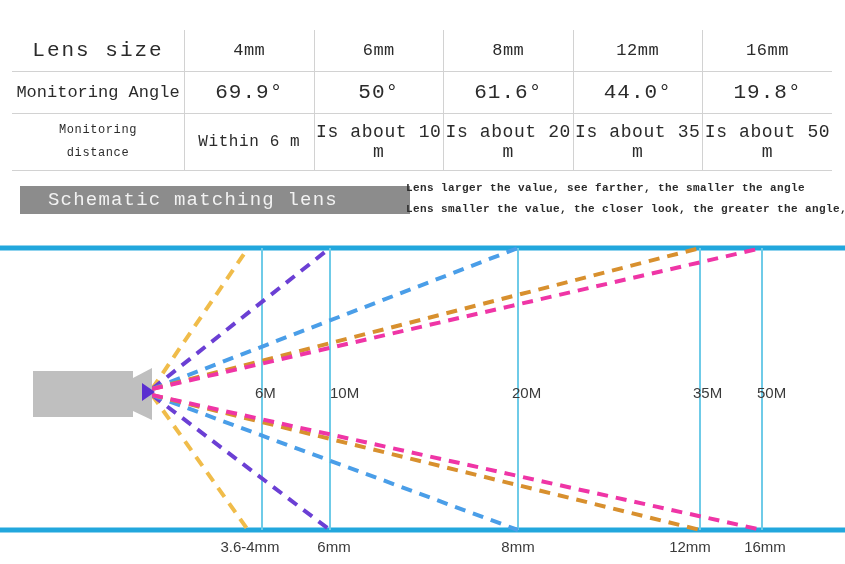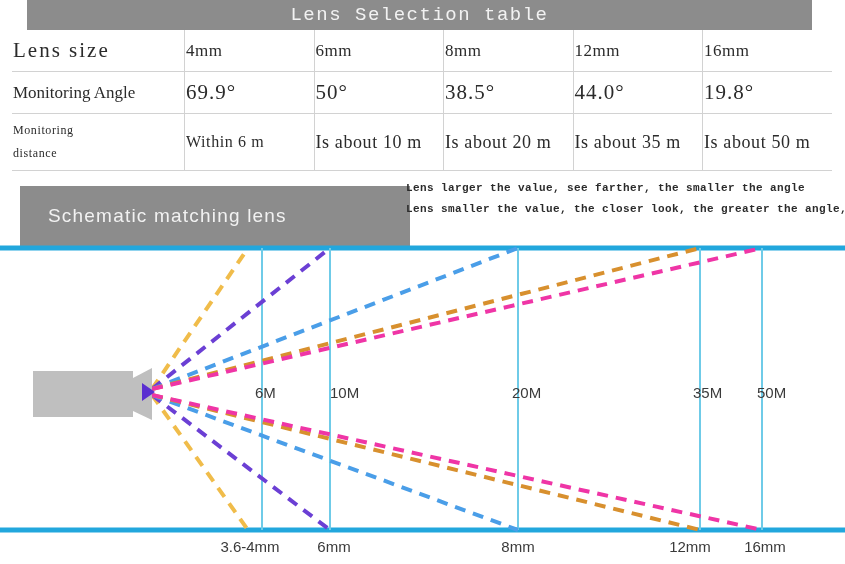--- a/index.html
+++ b/index.html
@@ -11,38 +11,38 @@
 
   .title-bar{position:absolute;left:27px;top:0px;width:785px;height:30px;
              background:#8c8c8c;color:#f2f2f2;
              font-family:"Liberation Mono",monospace;font-size:19px;
              letter-spacing:1.5px;display:flex;align-items:center;
              justify-content:center;}
 
   table.lens{position:absolute;left:12px;top:30px;width:820px;
              border-collapse:collapse;table-layout:fixed;}
   table.lens td{border-bottom:1px solid #d2d2d2;border-right:1px solid #d2d2d2;
-                vertical-align:middle;color:#2b2b2b;
-                font-family:Liberation Serif, serif;margin-left:48px;}
+                text-align:center;vertical-align:middle;color:#2b2b2b;
+                font-family:Liberation Mono, monospace;margin-left:48px;}
   table.lens tr td:last-child{border-right:none;}
   table.lens tr:last-child td{border-bottom:1px solid #d2d2d2;}
 
   .col-head{width:170px;}
   .r1 td{height:39px;font-size:17px;letter-spacing:0.5px;}
   .r1 td.col-head{font-size:21px;letter-spacing:2px;}
   .r2 td{height:39px;font-size:21px;letter-spacing:1px;}
   .r2 td.col-head{font-size:17px;letter-spacing:0px;}
   .r3 td{height:54px;font-size:18px;letter-spacing:0.6px;}
   .r3 td.col-head{font-size:12px;line-height:1.9;}
   .r3 td.first-data{font-size:16px;}
 
   
-  #schematic-head{position:absolute;left:20px;top:186px;width:390px;height:60px;
+  #schematic-head{position:absolute;left:20px;top:186px;width:390px;height:28px;
                   background:#8c8c8c;color:#f2f2f2;
-                  font-family:Liberation Sans, sans-serif;font-size:19px;
+                  font-family:Liberation Mono, monospace;font-size:19px;
                   letter-spacing:1.2px;display:flex;align-items:center;
                   padding-left:28px;box-sizing:border-box;}
 
   #notes{position:absolute;left:406px;top:178px;width:420px;height:56px;
          color:#2b2b2b;font-family:"Liberation Mono",monospace;font-size:11px;
          letter-spacing:0.4px;font-weight:bold;}
   #notes div{line-height:1.95;white-space:nowrap;}
 
   
   #diagram{position:absolute;left:0;top:235px;width:677px;height:329px;}
@@ -51,37 +51,36 @@
   .dist-label{font-family:"Liberation Sans",sans-serif;font-size:15px;
               fill:#3a3a3a;}
   .lens-label{font-family:"Liberation Sans",sans-serif;font-size:15px;
               fill:#3a3a3a;text-anchor:middle;}
 </style>
 </head>
 <body>
 
 <div id="table-block">
 
-  <div class="title-bar">Lens Selection table</div>
 
   <table class="lens">
     <tbody>
       <tr class="r1">
         <td class="col-head">Lens size</td>
         <td>4mm</td>
         <td>6mm</td>
         <td>8mm</td>
         <td>12mm</td>
         <td>16mm</td>
       </tr>
       <tr class="r2">
         <td class="col-head">Monitoring Angle</td>
         <td>69.9°</td>
         <td>50°</td>
-        <td>38.5°</td>
+        <td>61.6°</td>
         <td>44.0°</td>
         <td>19.8°</td>
       </tr>
       <tr class="r3">
         <td class="col-head">
           <div>Monitoring</div>
           <div>distance</div>
         </td>
         <td class="first-data">Within 6 m</td>
         <td>Is about 10 m</td>

